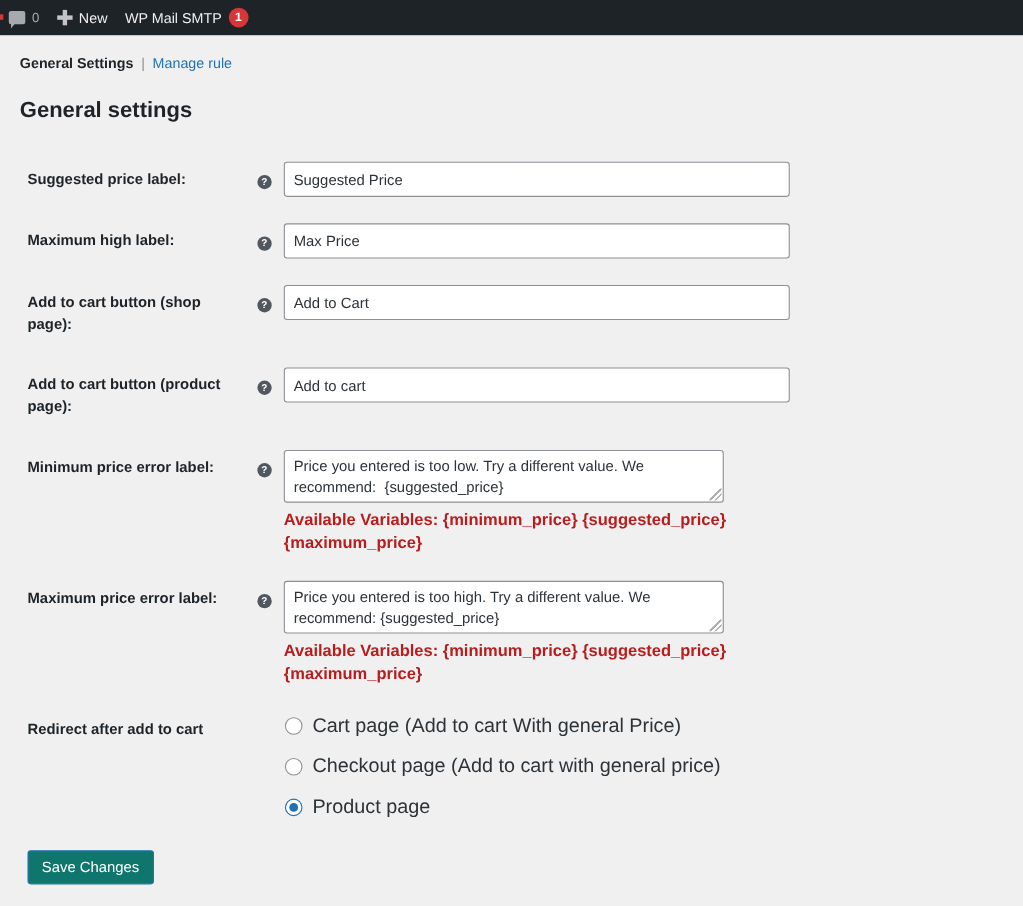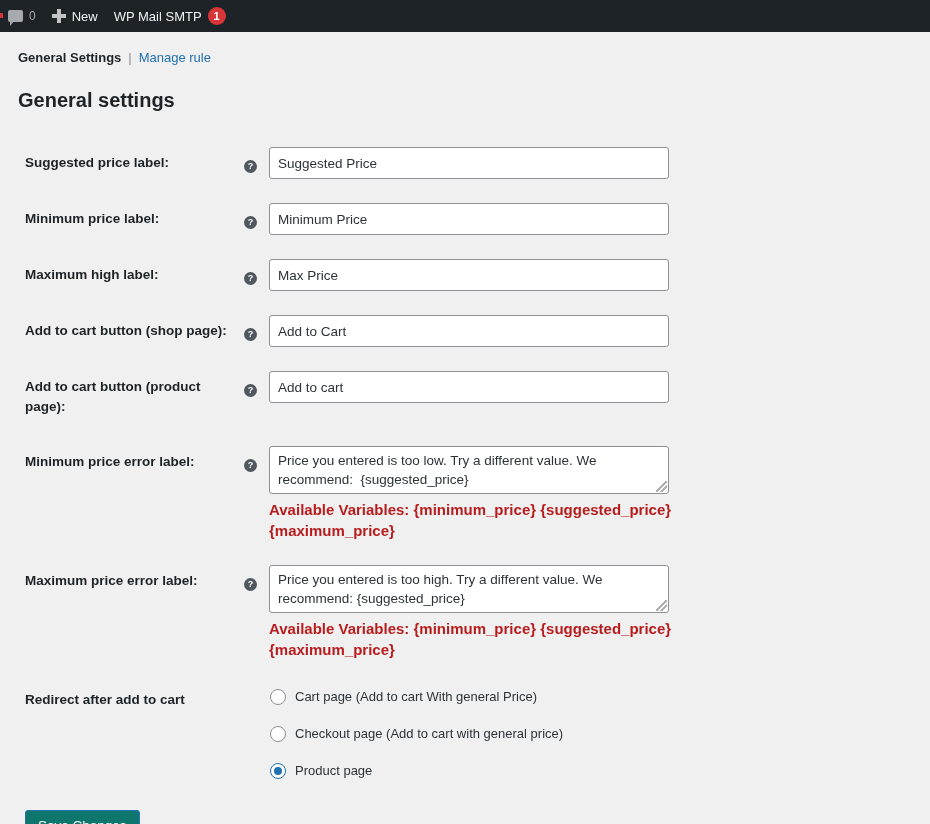--- a/index.html
+++ b/index.html
@@ -100,21 +100,21 @@
     border-radius: 50%;
     background: #50575e;
     color: #fff;
     font-size: 9px;
     font-weight: bold;
     line-height: 13px;
     text-align: center;
     font-family: "Liberation Sans", sans-serif;
   }
   input.text-field {
-    width: 400px; height: 32px;
+    width: 460px; height: 32px;
     padding: 0 8px;
     border: 1px solid #8c8f94;
     border-radius: 3px;
     background: #fff;
     color: #2c3338;
     font-size: 13.5px;
     font-family: "Liberation Sans", sans-serif;
     outline: none;
   }
   textarea.text-area {
@@ -154,21 +154,21 @@
     width: 16px; height: 16px; border-radius: 50%;
     border: 1px solid #8c8f94; background: #fff;
     display: inline-block; position: relative; flex: none;
   }
   .radio.checked { border-color: #2271b1; }
   .radio.checked::after {
     content: ""; position: absolute;
     left: 3px; top: 3px; width: 8px; height: 8px;
     border-radius: 50%; background: #2271b1;
   }
-  .radio-label { font-size: 13px; color: #2c3338; }
+  .radio-label { font-size: 18px; color: #2c3338; }
   td.radiocell { padding-top: 6px; }
   th.radio-th { padding-top: 13px; }
 
   
   .save-button {
     margin: 20px 0 0 7px;
     background: #0f766e;
     border: 1px solid #2271b1;
     border-radius: 3px;
     color: #fff;
@@ -214,25 +214,20 @@
 
   
   <table class="form-table">
     <tbody>
         <tr>
           <th>Suggested price label:</th>
           <td class="helpcell"><span class="help-icon">?</span></td>
           <td class="fieldcell"><input type="text" class="text-field" placeholder="Suggested Price" value="Suggested Price" style=""></td>
         </tr>
         <tr>
-          <th>Minimum price label:</th>
-          <td class="helpcell"><span class="help-icon">?</span></td>
-          <td class="fieldcell"><input type="text" class="text-field" placeholder="Minimum Price" value="Minimum Price" style=""></td>
-        </tr>
-        <tr>
           <th>Maximum high label:</th>
           <td class="helpcell"><span class="help-icon">?</span></td>
           <td class="fieldcell"><input type="text" class="text-field" placeholder="Max Price" value="Max Price" style=""></td>
         </tr>
         <tr>
           <th>Add to cart button (shop page):</th>
           <td class="helpcell"><span class="help-icon">?</span></td>
           <td class="fieldcell"><input type="text" class="text-field" placeholder="Add to Cart" value="Add to Cart" style=""></td>
         </tr>
         <tr>

